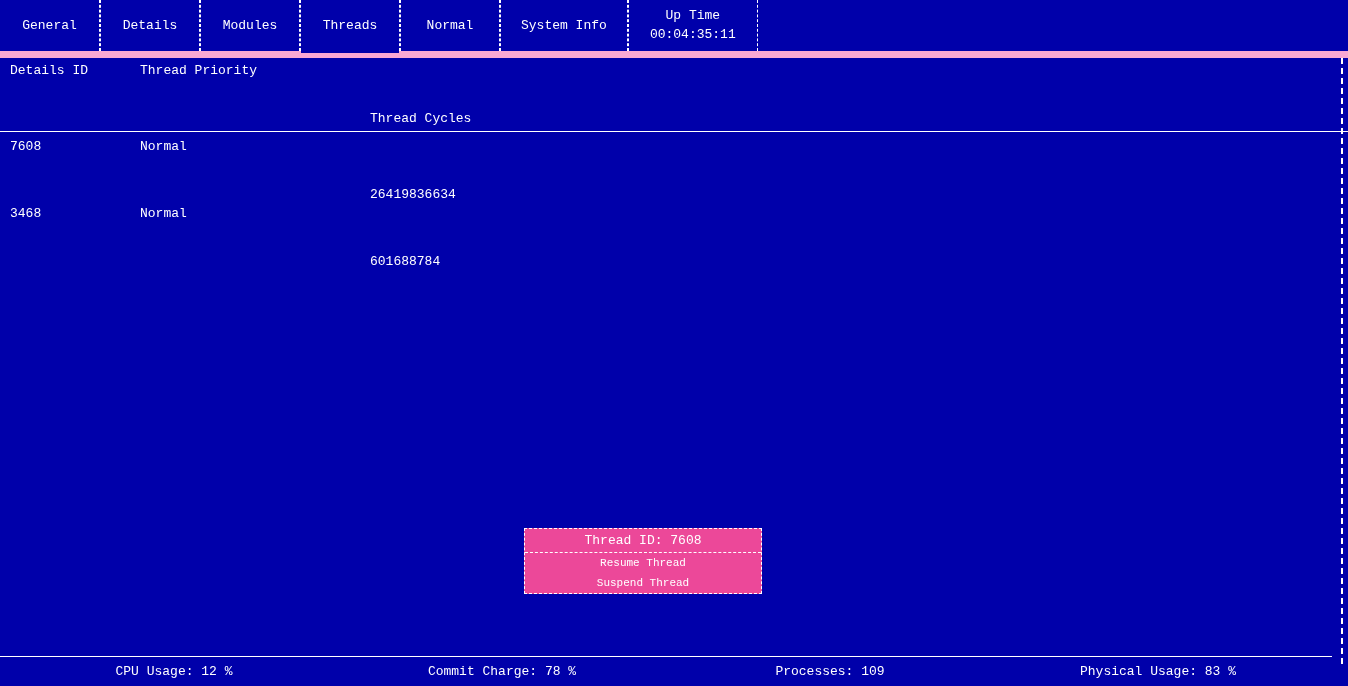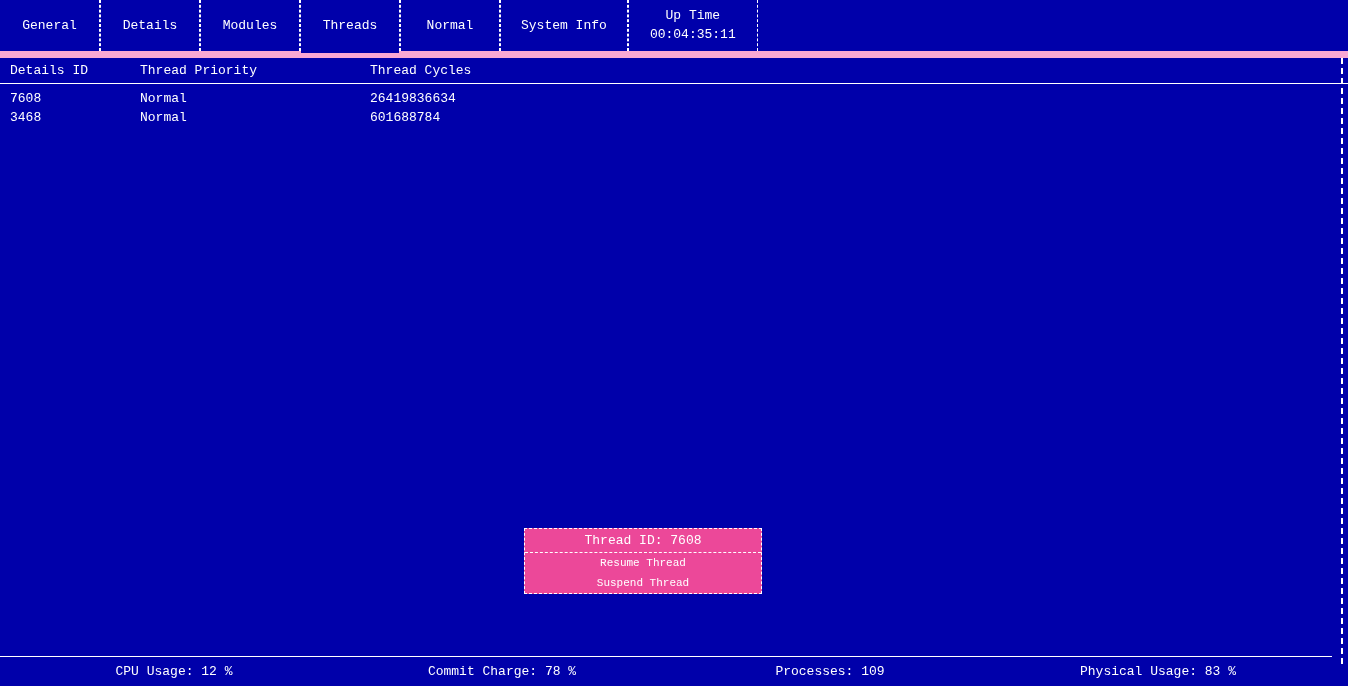--- a/index.html
+++ b/index.html
@@ -65,20 +65,21 @@
     .col-thread-id {
       width: 130px;
     }
 
     .col-thread-priority {
       width: 230px;
     }
 
     .col-thread-cycles {
       flex: 1;
+      margin-top: 48px;
     }
 
     
     .table-body {
       padding: 5px 10px;
     }
 
     .table-row {
       display: flex;
       padding: 2px 0;

